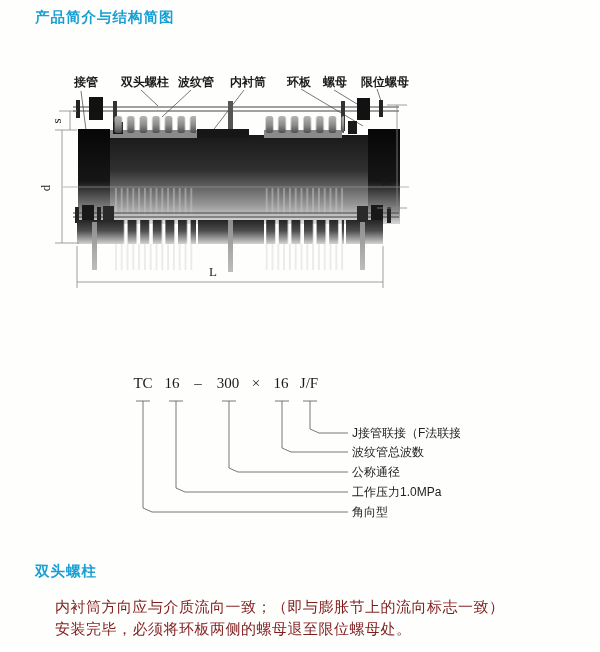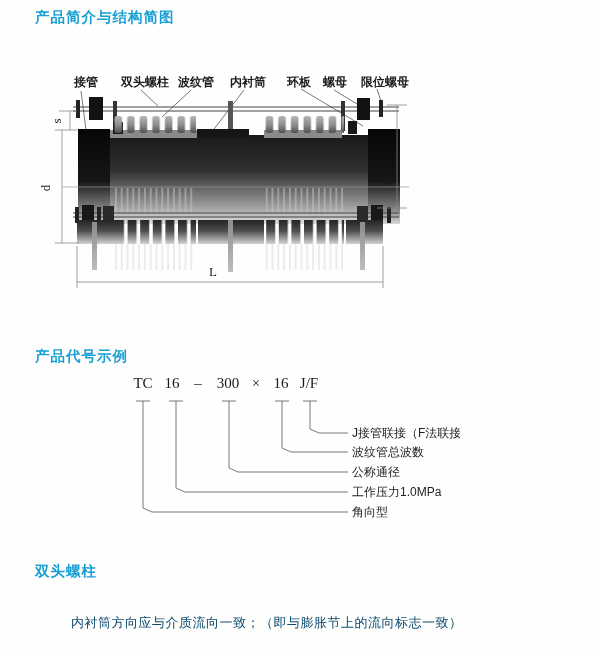--- a/index.html
+++ b/index.html
@@ -13,22 +13,22 @@
   }
   .sec-heading{
     position:absolute;left:35px;
     font-size:14.5px;font-weight:bold;
     color:#189fd3;letter-spacing:1px;margin:0;
   }
   #h-intro{top:8px;}
   #h-code{top:347px;}
   #h-install{top:562px;}
   .install-line{
-    position:absolute;left:55px;margin:16px;
-    font-size:13px;color:#0c4a6e;letter-spacing:0.5px;
+    position:absolute;left:55px;margin:0;
+    font-size:15px;color:#7f1d1d;letter-spacing:0.5px;
   }
   #install-1{top:598px;}
   #install-2{top:620px;}
   svg{position:absolute;}
   #structure-svg{left:35px;top:60px;}
   #code-svg{left:100px;top:370px;}
   .part-label{font-size:12px;font-weight:bold;fill:#1a1a1a;font-family:"Liberation Sans",sans-serif;}
   .dim-label{font-size:13px;fill:#1a1a1a;font-family:"Liberation Serif",serif;}
   .code-seg{font-size:15px;fill:#1a1a1a;font-family:"Liberation Serif",serif;}
   .callout{font-size:12px;fill:#222;font-family:"Liberation Sans",sans-serif;}
@@ -177,21 +177,20 @@
     </g>
 
     <g>
       <line class="dimline" x1="42" y1="186" x2="42" y2="228"></line>
       <line class="dimline" x1="348" y1="186" x2="348" y2="228"></line>
       <line class="dimline" x1="42" y1="222" x2="348" y2="222"></line>
       <text class="dim-label" x="178" y="216" text-anchor="middle">L</text>
     </g>
   </svg>
 
-  <h2 id="h-code" class="sec-heading">产品代号示例</h2>
 
   <svg id="code-svg" width="360" height="175" viewBox="0 0 360 175">
     <g>
       <text class="code-seg" x="43" y="18" text-anchor="middle">TC</text>
       <text class="code-seg" x="72" y="18" text-anchor="middle">16</text>
       <text class="code-seg" x="98" y="18" text-anchor="middle">–</text>
       <text class="code-seg" x="128" y="18" text-anchor="middle">300</text>
       <text class="code-seg" x="156" y="18" text-anchor="middle">×</text>
       <text class="code-seg" x="181" y="18" text-anchor="middle">16</text>
       <text class="code-seg" x="209" y="18" text-anchor="middle">J/F</text>
@@ -213,14 +212,15 @@
       <text class="callout" x="252" y="86">波纹管总波数</text>
       <text class="callout" x="252" y="106">公称通径</text>
       <text class="callout" x="252" y="126">工作压力1.0MPa</text>
       <text class="callout" x="252" y="146">角向型</text>
     </g>
   </svg>
 
   <h2 id="h-install" class="sec-heading">双头螺柱</h2>
 
   <p id="install-1" class="install-line">内衬筒方向应与介质流向一致；（即与膨胀节上的流向标志一致）</p>
+  <p id="install-2" class="install-line">安装完毕，必须将环板两侧的螺母退至限位螺母处。</p>
 
 </div>
 
 </body></html>

